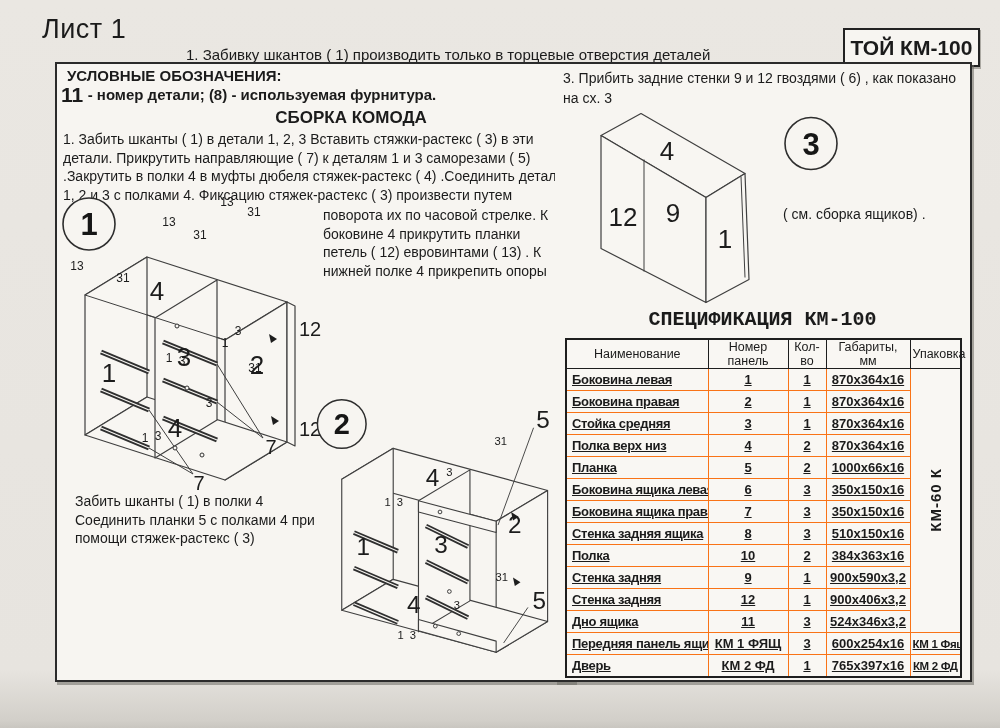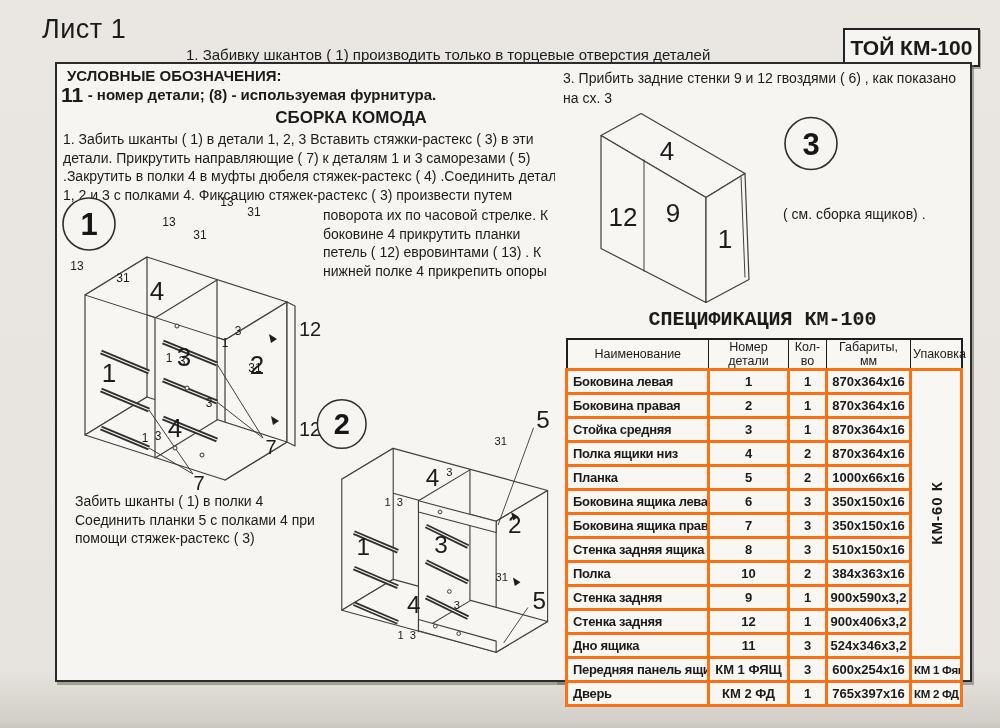--- a/index.html
+++ b/index.html
@@ -16,22 +16,22 @@
     text-align:center;line-height:35px;box-shadow:1px 2px 0 rgba(110,107,100,.5);}
   .legend-title{font-size:15px;font-weight:700;}
   .legend-num{font-size:21px;font-weight:700;vertical-align:-2px;}
   .legend-rest{font-size:15px;font-weight:700;}
   .asm-title{font-size:17px;font-weight:700;text-align:center;width:100%;}
   .step{font-size:14px;line-height:18.5px;}
   .step15{font-size:14px;line-height:20px;}
   .spec-title{font-size:20px;font-weight:700;text-align:center;font-family:Liberation Mono, monospace;}
   table.spec{border-collapse:collapse;table-layout:fixed;width:395px;background:#f9f7f3;}
   table.spec th{border:1px solid #1e1e1e;font-size:12.5px;font-weight:400;height:26px;padding:0 2px;}
-  table.spec td{border:3px solid #f97316;font-size:13px;font-weight:700;height:21px;
-    text-align:center;padding:0 2px;overflow:hidden;white-space:nowrap;}
+  table.spec td{border:1px solid #f97316;font-size:13px;font-weight:700;height:21px;
+    text-align:center;padding:0 2px;overflow:hidden;white-space:nowrap;text-decoration:underline;}
   table.spec{border:2px solid #1e1e1e;}
   table.spec td.col-name{text-align:left;padding-left:5px;letter-spacing:-.3px;}
   table.spec td.col-pack{font-size:11.5px;letter-spacing:-.3px;}
   .vtext{writing-mode:vertical-rl;transform:rotate(180deg);font-size:15px;font-weight:700;letter-spacing:1px;}
   
   .face{fill:#f8f6f2;stroke:#3f3f3f;stroke-width:1.2;stroke-linejoin:round;}
   .thin{stroke:#3f3f3f;stroke-width:1;fill:none;}
   .slide{stroke:#2f2f2f;stroke-width:5;}
   .slidec{stroke:#f8f6f2;stroke-width:1.2;}
   .ptr{stroke:#3f3f3f;stroke-width:1;fill:none;}
@@ -195,21 +195,21 @@
     <colgroup>
       <col style="width:142px">
         <col style="width:80px">
         <col style="width:38px">
         <col style="width:84px">
         <col style="width:51px">
     </colgroup>
     <thead>
       <tr>
         <th>Наименование</th>
-        <th>Номер детали</th>
+        <th>Номер панель</th>
         <th>Кол-во</th>
         <th>Габариты, мм</th>
         <th>Упаковка</th>
       </tr>
     </thead>
     <tbody>
         <tr>
           <td class="col-name">Боковина левая</td>
           <td class="col-num">1</td>
           <td class="col-qty">1</td>
@@ -222,21 +222,21 @@
           <td class="col-qty">1</td>
           <td class="col-dim">870x364x16</td>
         </tr>
         <tr>
           <td class="col-name">Стойка средняя</td>
           <td class="col-num">3</td>
           <td class="col-qty">1</td>
           <td class="col-dim">870x364x16</td>
         </tr>
         <tr>
-          <td class="col-name">Полка ящики низ</td>
+          <td class="col-name">Полка верх низ</td>
           <td class="col-num">4</td>
           <td class="col-qty">2</td>
           <td class="col-dim">870x364x16</td>
         </tr>
         <tr>
           <td class="col-name">Планка</td>
           <td class="col-num">5</td>
           <td class="col-qty">2</td>
           <td class="col-dim">1000x66x16</td>
         </tr>

